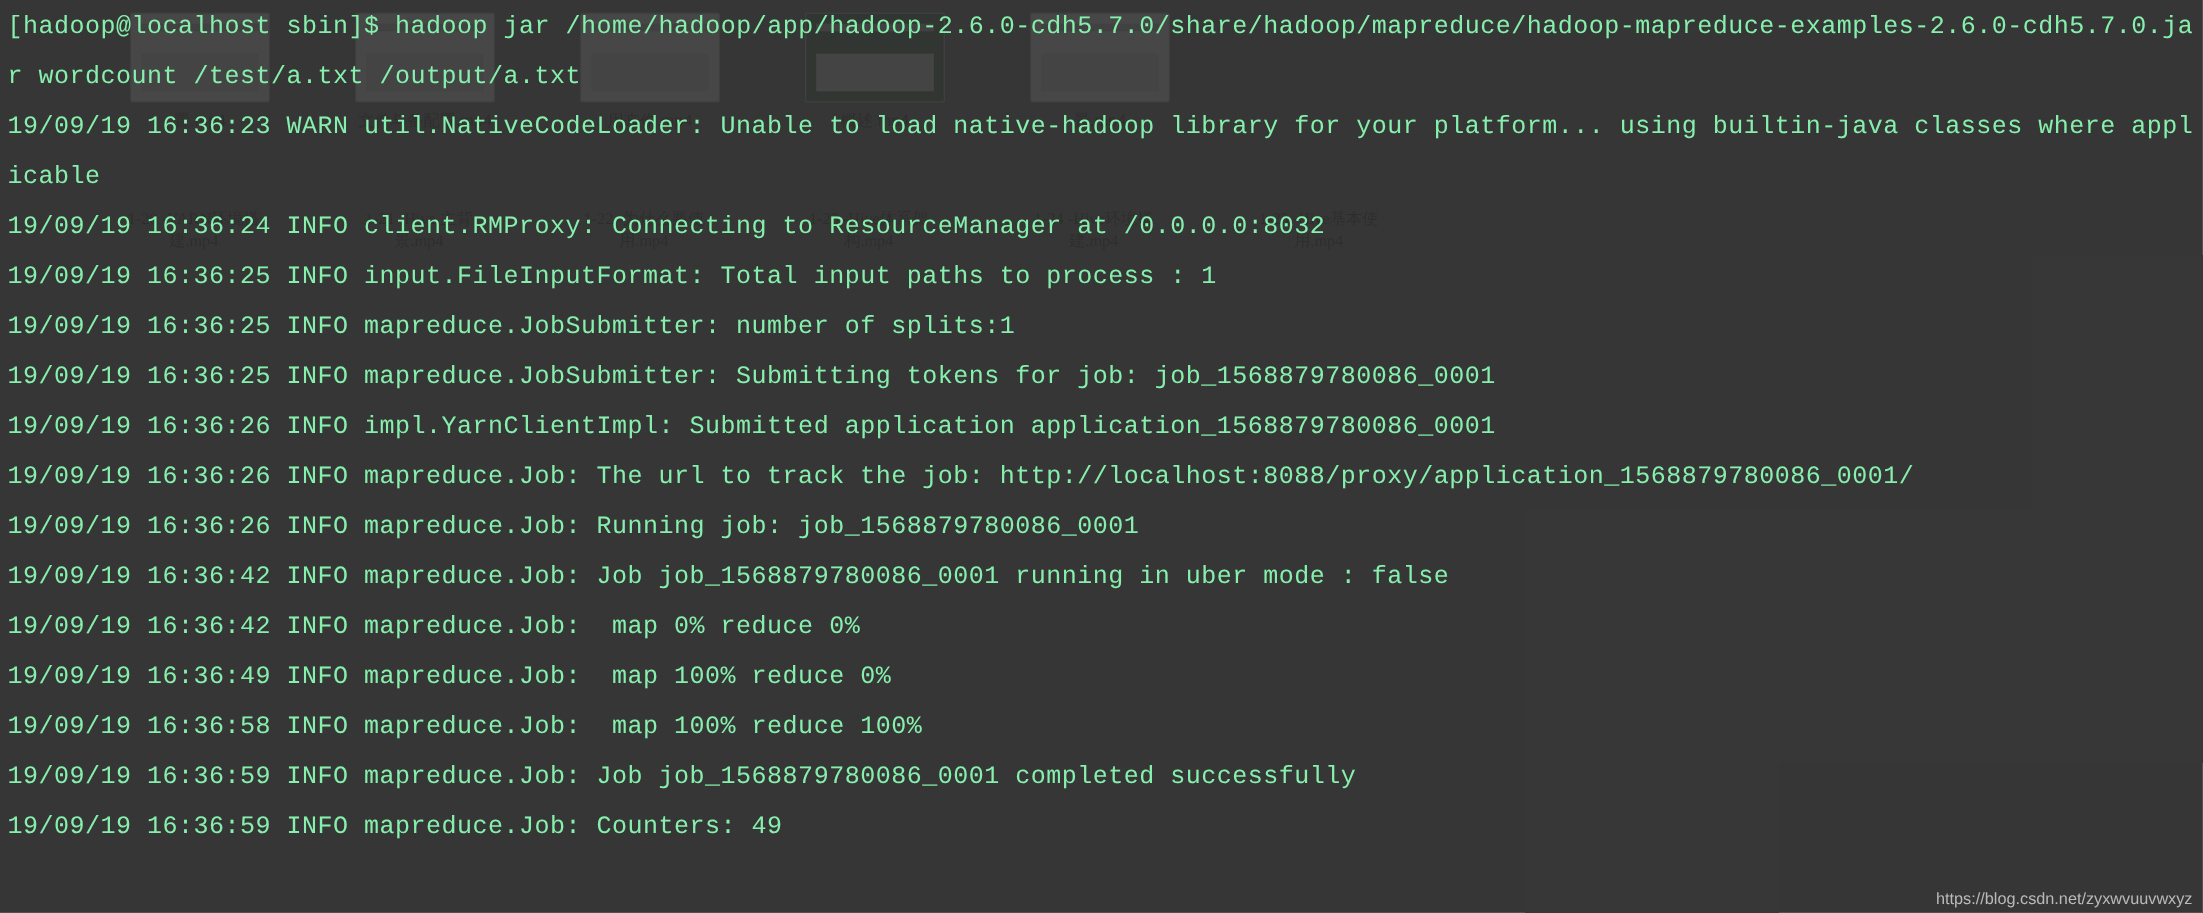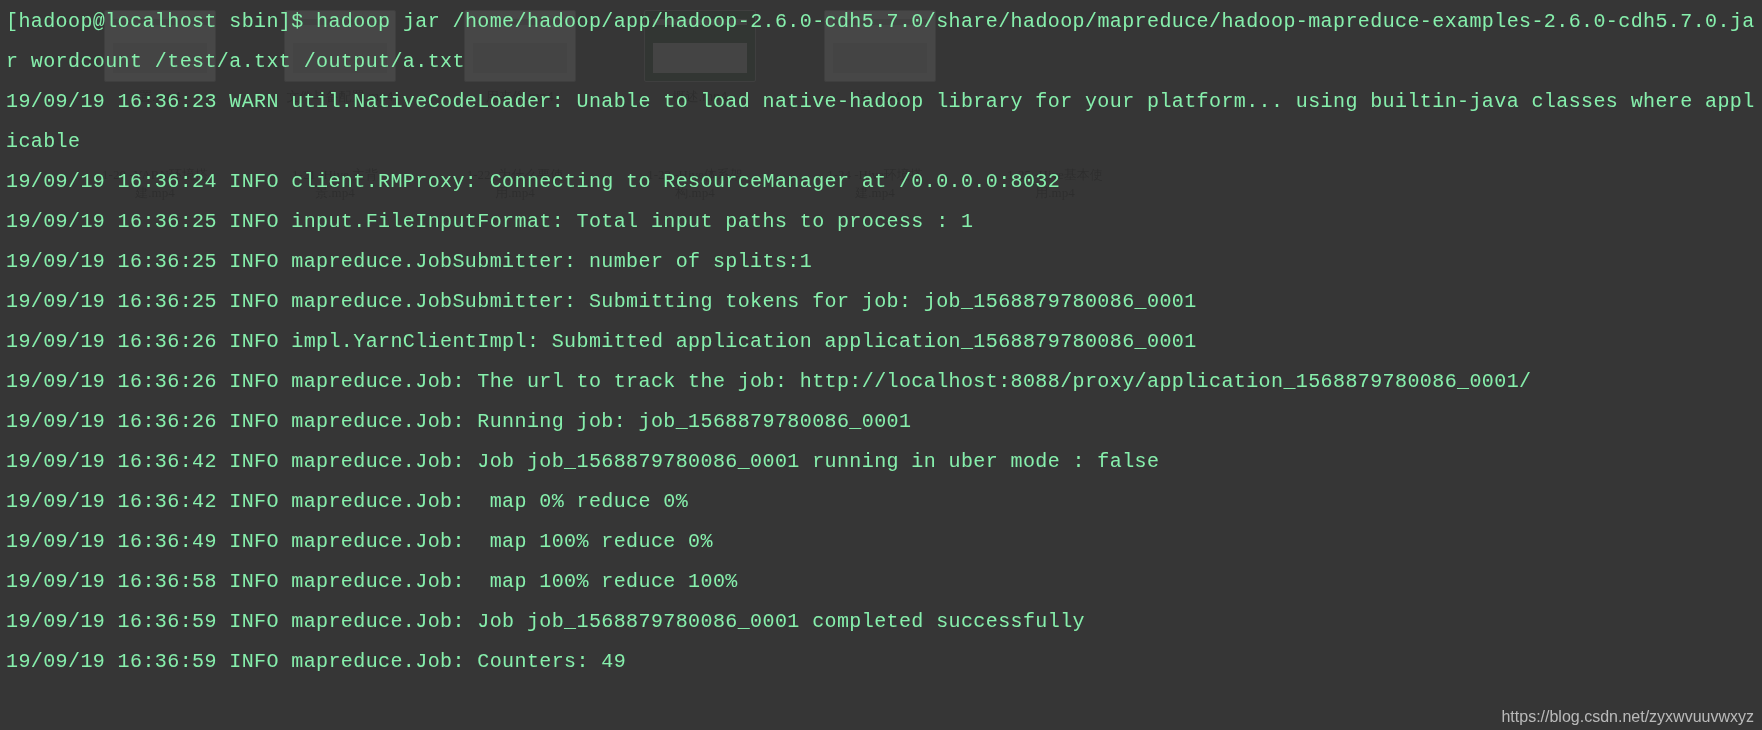--- a/index.html
+++ b/index.html
@@ -74,21 +74,21 @@
     word-break: break-all;
     padding: 2px 6px;
     box-sizing: border-box;
   }
   .watermark {
     position: absolute;
     right: 8px;
     bottom: 4px;
     color: #d0d0d0;
     font-family: sans-serif;
-    font-size: 16px;
+    font-size: 13px;
     opacity: 0.85;
   }
 </style>
 </head>
 <body>
 
 <div class="bg-layer">
 
   <div style="width:100%; display:flex; gap:60px; padding-left:80px;">
     <div class="bg-item">

